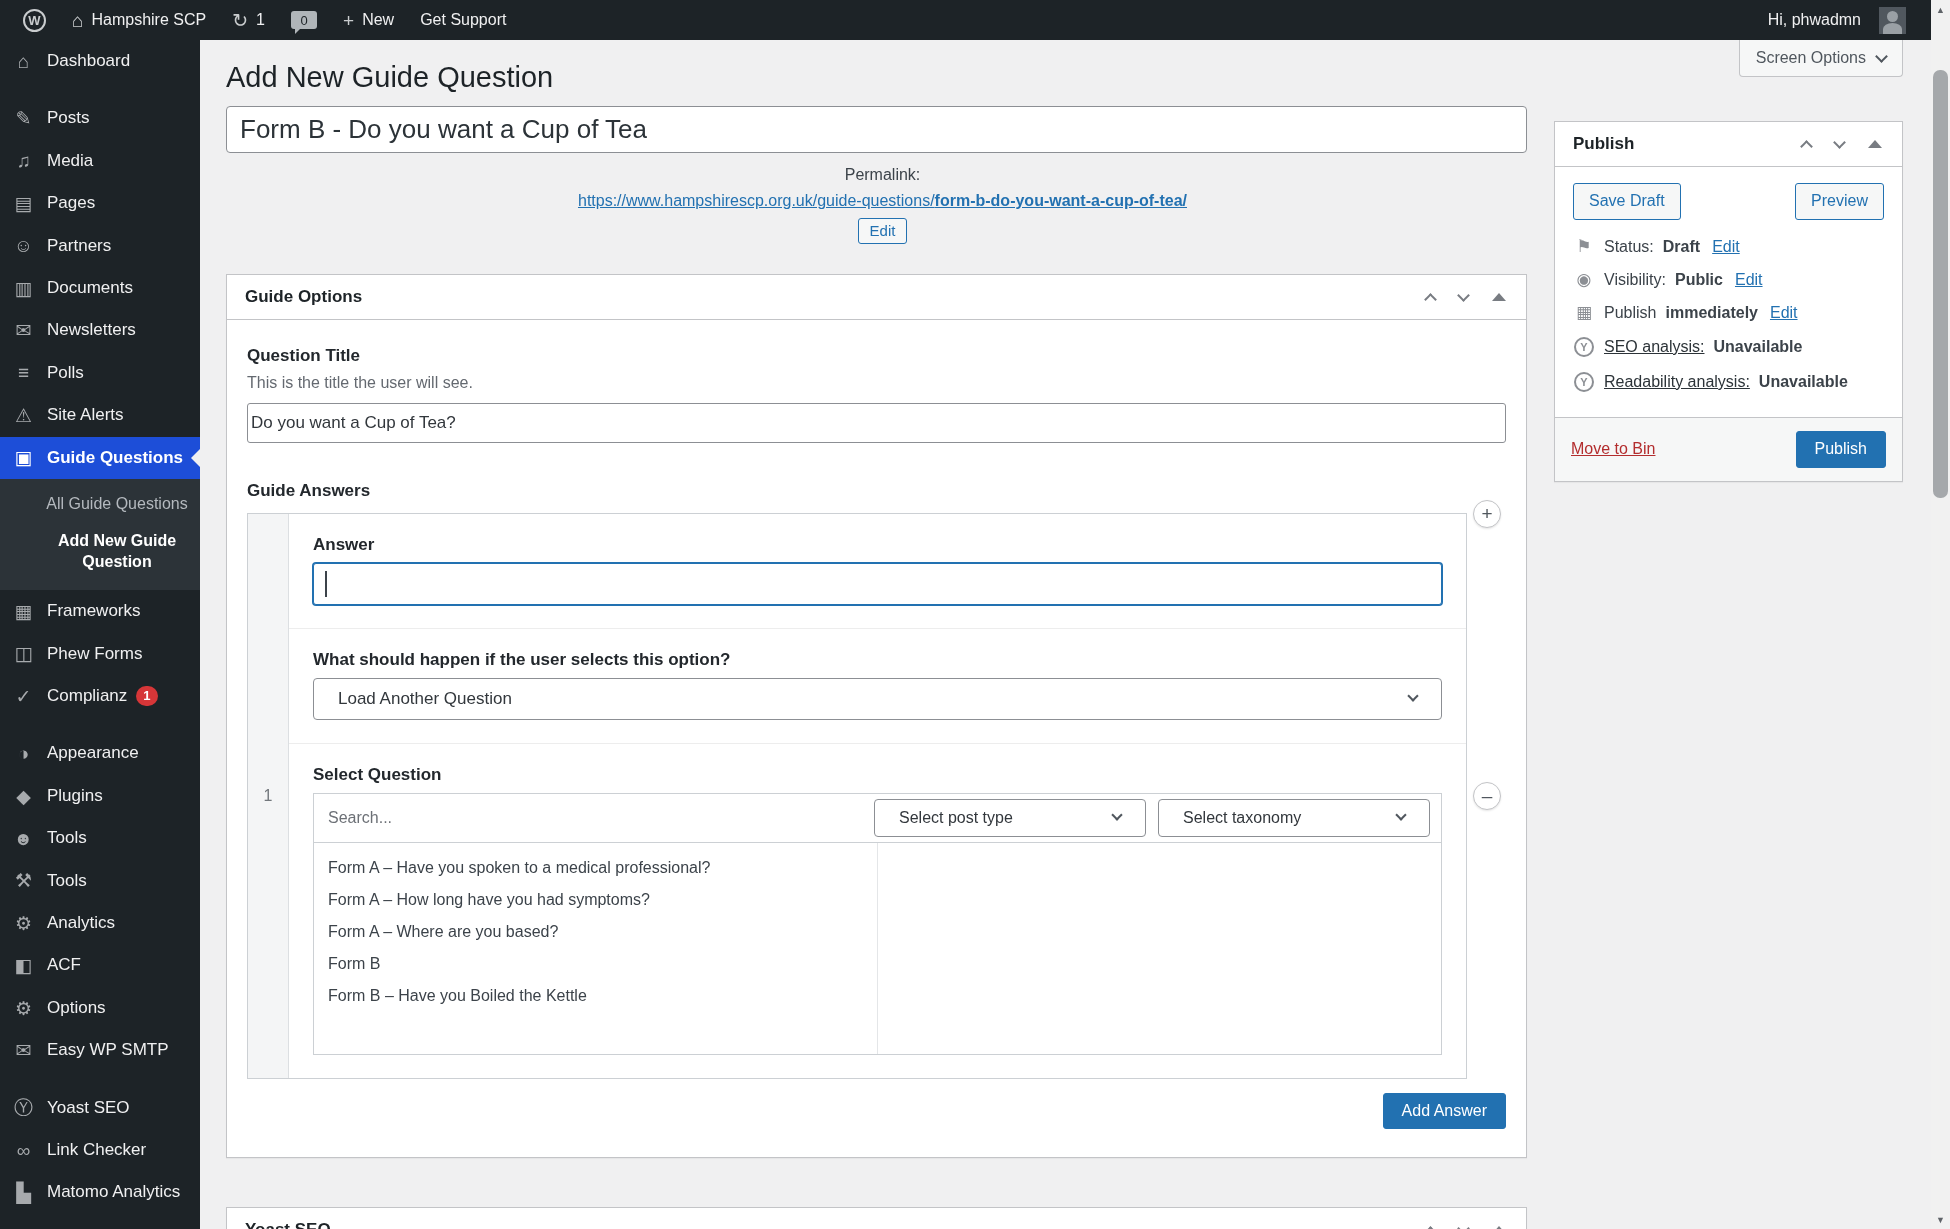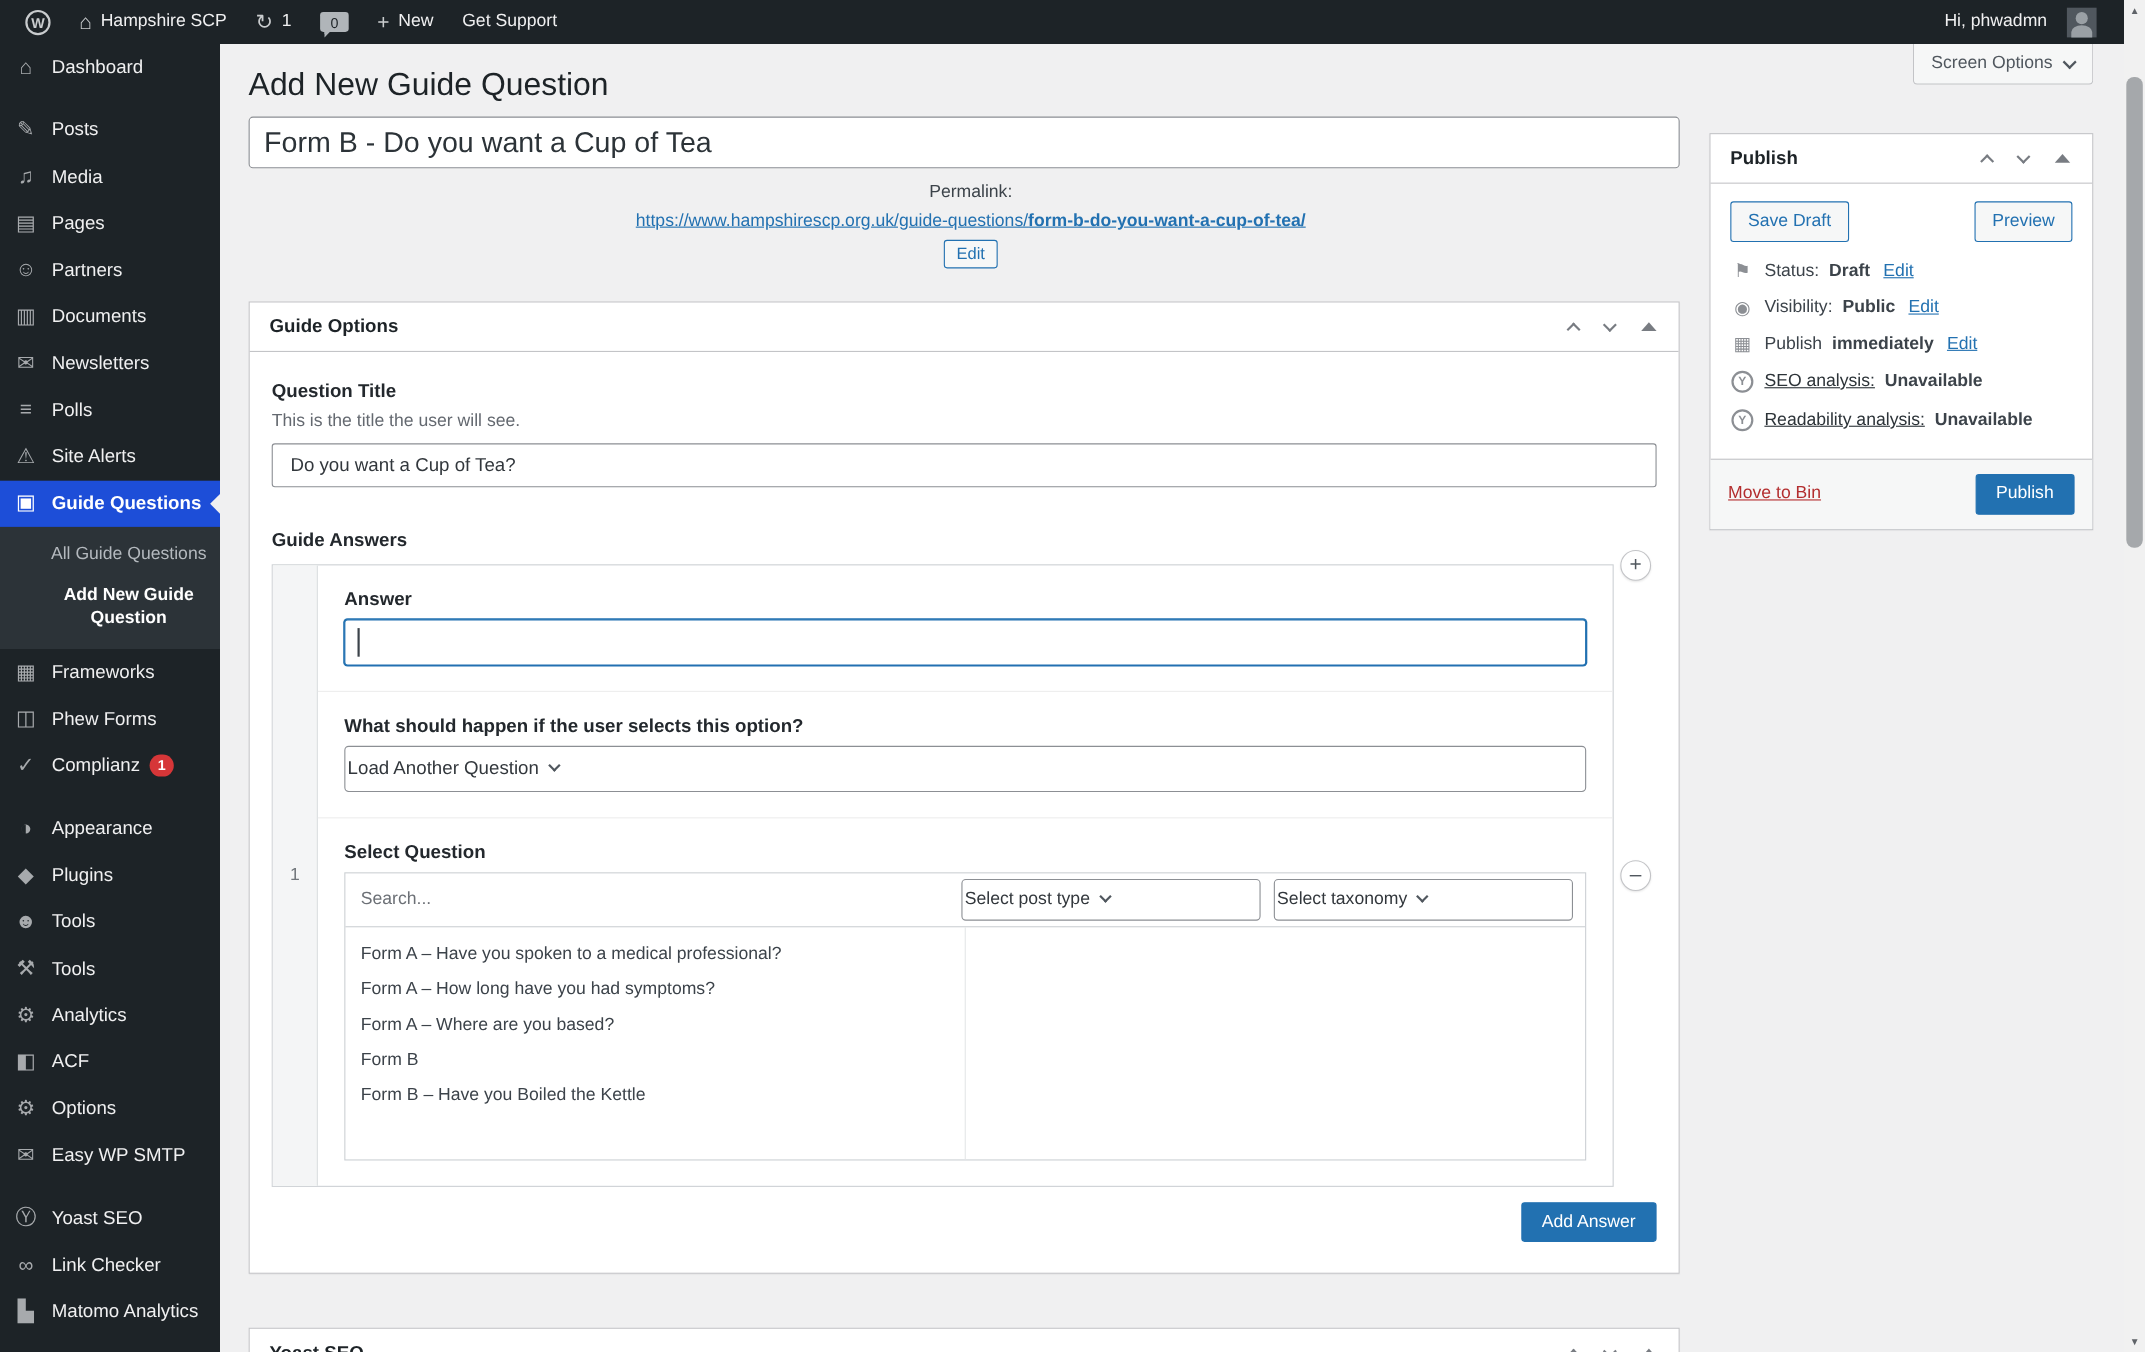--- a/index.html
+++ b/index.html
@@ -98,35 +98,35 @@
   .pb-title{font-size:17px;font-weight:bold;color:#1d2327;}
   .pb-controls{display:flex;align-items:center;gap:24px;color:#787c82;}
   .chev{display:inline-block;width:9px;height:9px;border-right:2px solid currentColor;border-bottom:2px solid currentColor;}
   .chev.up{transform:rotate(-135deg);margin-top:5px;}
   .chev.down{transform:rotate(45deg);margin-bottom:3px;}
   .tri-up{width:0;height:0;border-left:7px solid transparent;border-right:7px solid transparent;border-bottom:8px solid currentColor;}
   .postbox-body{padding:26px 20px 22px;}
 
   .field-label{font-weight:bold;font-size:17px;color:#23282d;margin-bottom:8px;}
   .field-desc{color:#646970;font-size:16px;margin-bottom:11px;}
-  .text-input{width:100%;height:40px;border:1px solid #8c8f94;border-radius:3px;padding:0 16px;
+  .text-input{width:100%;height:40px;border:1px solid #8c8f94;border-radius:3px;padding:0 3px;
     font-size:17px;font-family:inherit;color:#32373c;}
   .answers-label{margin-top:38px;margin-bottom:12px;}
 
   .repeater{display:flex;border:1px solid #ccd0d4;position:relative;margin-right:39px;background:#fff;}
   .row-num{width:41px;flex:none;background:#f4f5f6;border-right:1px solid #dcdfe2;display:flex;
     align-items:center;justify-content:center;color:#72777c;font-size:16px;}
   .row-fields{flex:1;min-width:0;}
   .sub-field{padding:21px 24px 23px;}
   .sub-field + .sub-field{border-top:1px solid #ededed;}
   .answer-input{position:relative;height:42px;border:1px solid #2271b1;box-shadow:0 0 0 1px #2271b1;
     border-radius:3px;background:#fff;}
   .text-caret{position:absolute;left:11px;top:7px;bottom:7px;width:2px;background:#3c434a;}
   .select{height:42px;border:1px solid #8c8f94;border-radius:4px;background:#fff;display:flex;
-    align-items:center;justify-content:flex-start;padding:0 2px;font-size:17px;color:#32373c;cursor:pointer;gap:10px;}
+    align-items:center;justify-content:space-between;padding:0 24px;font-size:17px;color:#32373c;cursor:pointer;gap:10px;}
   .select .chev{width:8px;height:8px;color:#50575e;margin-top:-2px;flex:none;}
 
   .relationship{border:1px solid #ccd0d4;margin-top:2px;}
   .rel-header{display:flex;align-items:center;border-bottom:1px solid #ccd0d4;padding:5px 11px 5px 0;gap:12px;}
   .rel-search{flex:1;min-width:0;border:none;outline:none;font-size:16px;padding:10px 14px;
     font-family:inherit;color:#3c434a;background:transparent;}
   .rel-search::placeholder{color:#6c7076;opacity:1;}
   .rel-select{width:272px;flex:none;height:38px;font-size:16px;}
   .rel-body{display:flex;min-height:211px;}
   .rel-choices{width:50%;border-right:1px solid #e4e6e8;padding:9px 0;}

